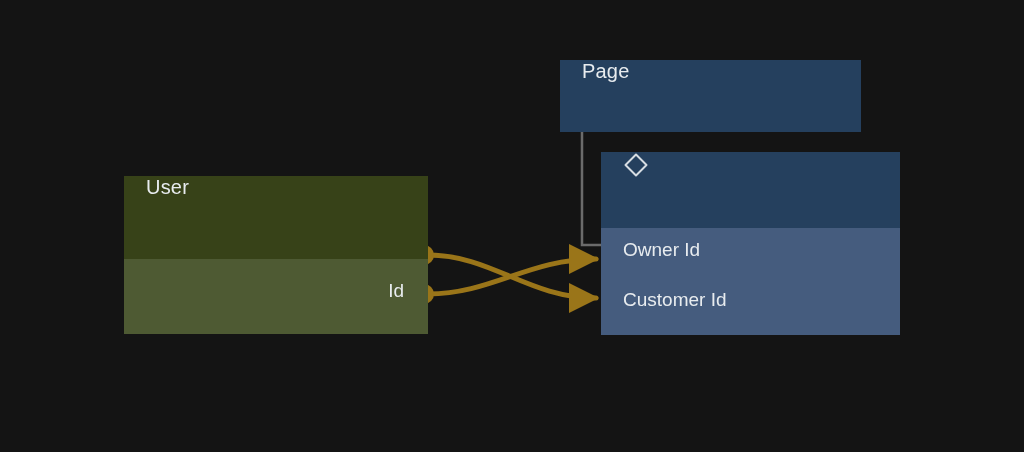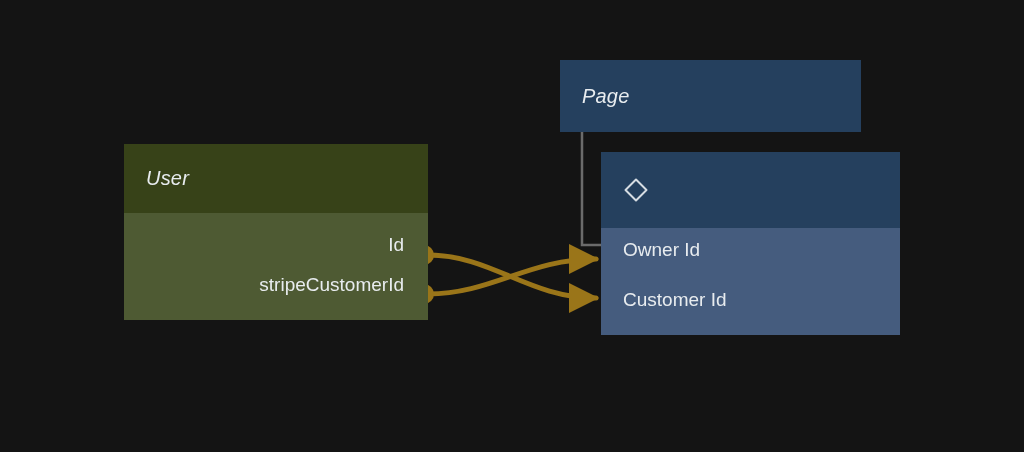--- a/index.html
+++ b/index.html
@@ -30,24 +30,22 @@
   }
 
   
   .node {
     position: absolute;
     box-sizing: border-box;
     overflow: hidden;
   }
   .node-header {
     display: flex;
-    align-items: center;
     box-sizing: border-box;
     width: 100%;
-    font-style: italic;
   }
   .node-title {
     color: #e8ecef;
     font-size: 20px;
     letter-spacing: 0.2px;
     white-space: nowrap;
   }
   .node-body {
     box-sizing: border-box;
     width: 100%;
@@ -62,23 +60,24 @@
   }
 
   
   #node-user {
     left: 124px;
     top: 144px;
     width: 304px;
     height: 190px;
   }
   #node-user .node-header {
-    height: 69px;
+    height: 83px;
     background: #374218;
     padding: 0 22px;
+    margin-top: 32px;
   }
   #node-user .node-body {
     height: 107px;
     background: #4e5a33;
     padding-top: 2px;
   }
   #node-user .field-row {
     height: 40px;
     justify-content: flex-end;
     padding-right: 24px;
@@ -153,23 +152,20 @@
   </svg>
 
   <div class="node" id="node-user">
     <div class="node-header">
       <span class="node-title">User</span>
     </div>
     <div class="node-body">
       <div class="field-row first">
         <span>Id</span>
       </div>
-      <div class="field-row">
-        <span>stripeCustomerId</span>
-      </div>
     </div>
   </div>
 
   <div class="node" id="node-page">
     <div class="node-header">
       <span class="node-title">Page</span>
     </div>
   </div>
 
   <div class="node" id="node-plan-picker">

